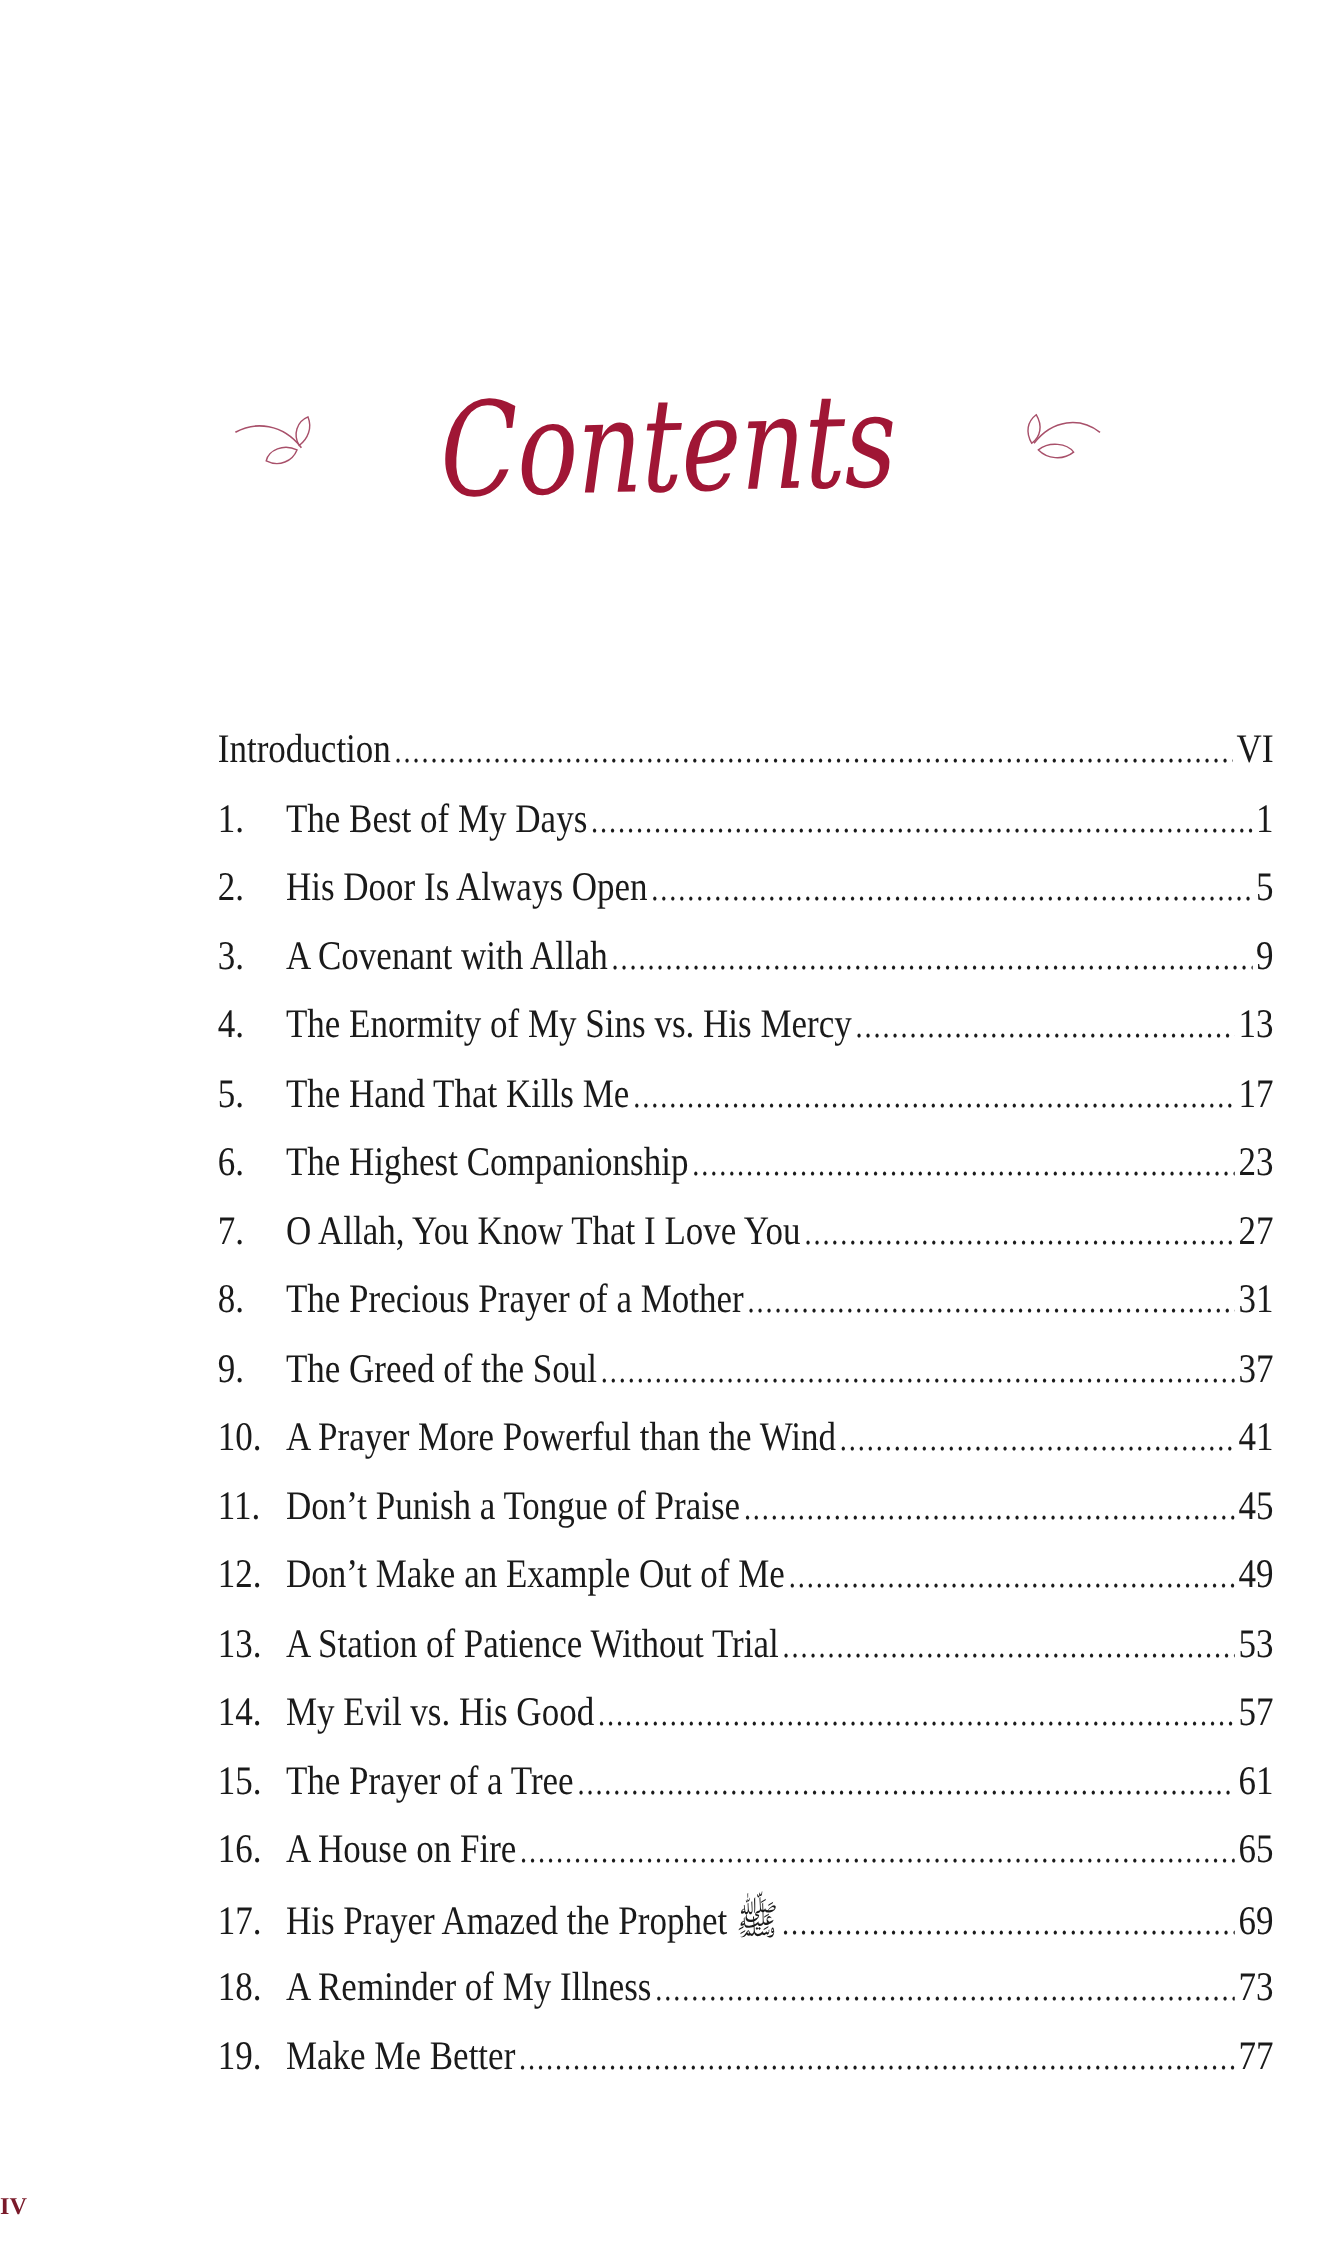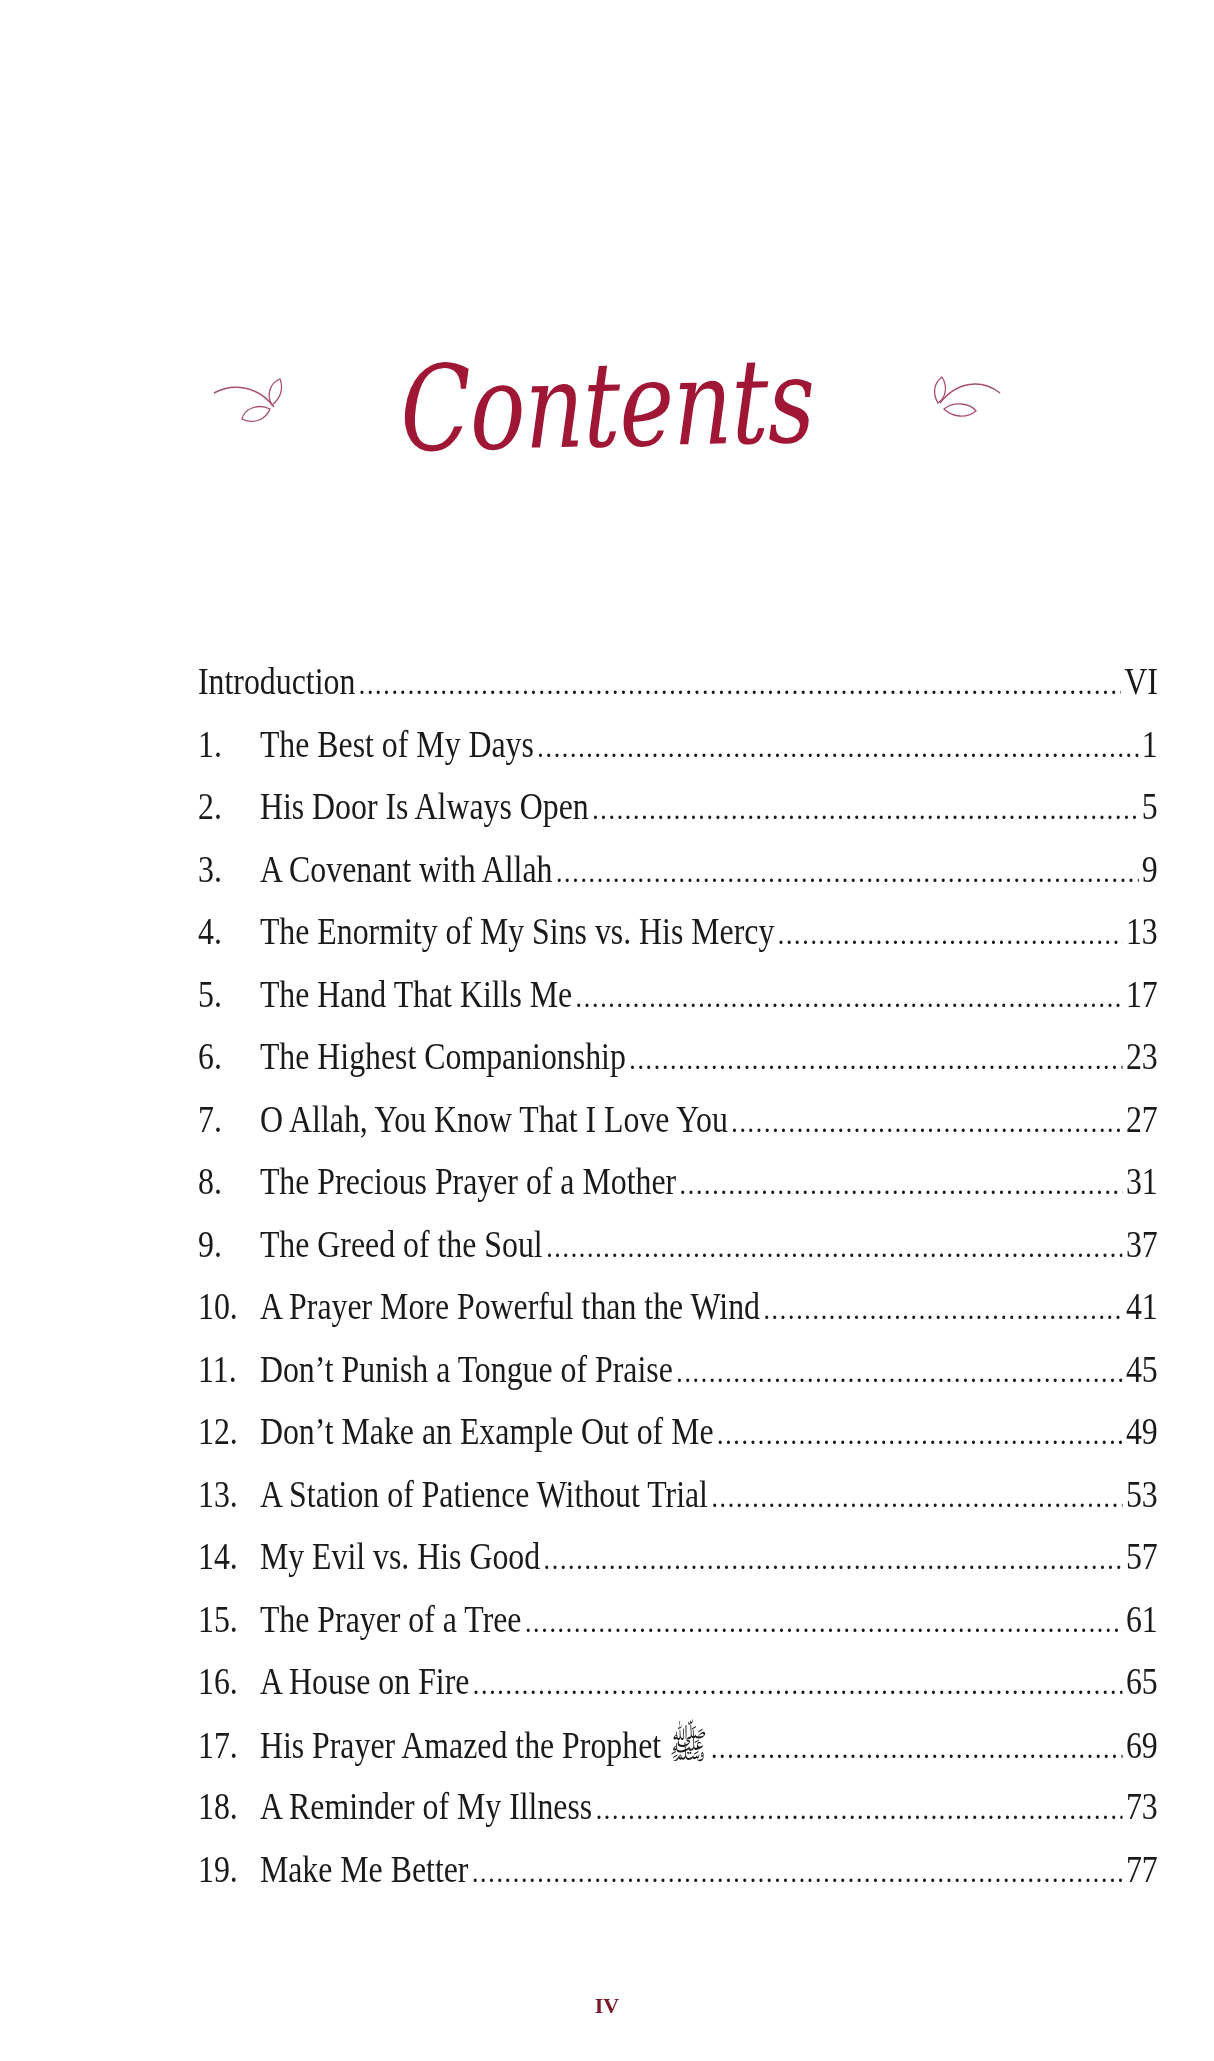--- a/index.html
+++ b/index.html
@@ -13,21 +13,21 @@
     .orn { width: 90px; height: 60px; }
     .toc { position: absolute; left: 162px; top: 660px; width: 960px; margin-left: 36px; }
     .row { display: flex; align-items: baseline; height: 62.5px; font-size: 37px;
       transform: scaleX(0.86); transform-origin: left center; width: 1116px; }
     .num { width: 72px; flex: none; }
     .lbl { flex: none; white-space: nowrap; }
     .dots { flex: 1 1 auto; overflow: hidden; white-space: nowrap; margin: 0 4px;
       letter-spacing: 2px; font-size: 30px; }
     .dots::before { content: "................................................................................................................................................"; }
     .pg { flex: none; }
-    .folio { position: absolute; top: 1993px; left: 0; width: 1214px; text-align: center;
+    .folio { position: absolute; top: 1993px; left: 0; width: 1214px; text-align: left;
       font-size: 22px; font-weight: bold; color: #7a1a2a; }
   </style>
 </head>
 <body>
 
 <div class="title-wrap">
   <svg class="orn" viewBox="0 0 90 60">
     <path d="M2 18 C20 8, 45 10, 62 32" fill="none" stroke="#a8506a" stroke-width="1.5"></path>
     <path d="M60 30 C54 20, 58 8, 68 4 C72 14, 68 24, 60 30 Z" fill="none" stroke="#a8506a" stroke-width="1.3"></path>
     <path d="M58 34 C46 28, 32 34, 30 44 C42 50, 54 44, 58 34 Z" fill="none" stroke="#a8506a" stroke-width="1.3"></path>

